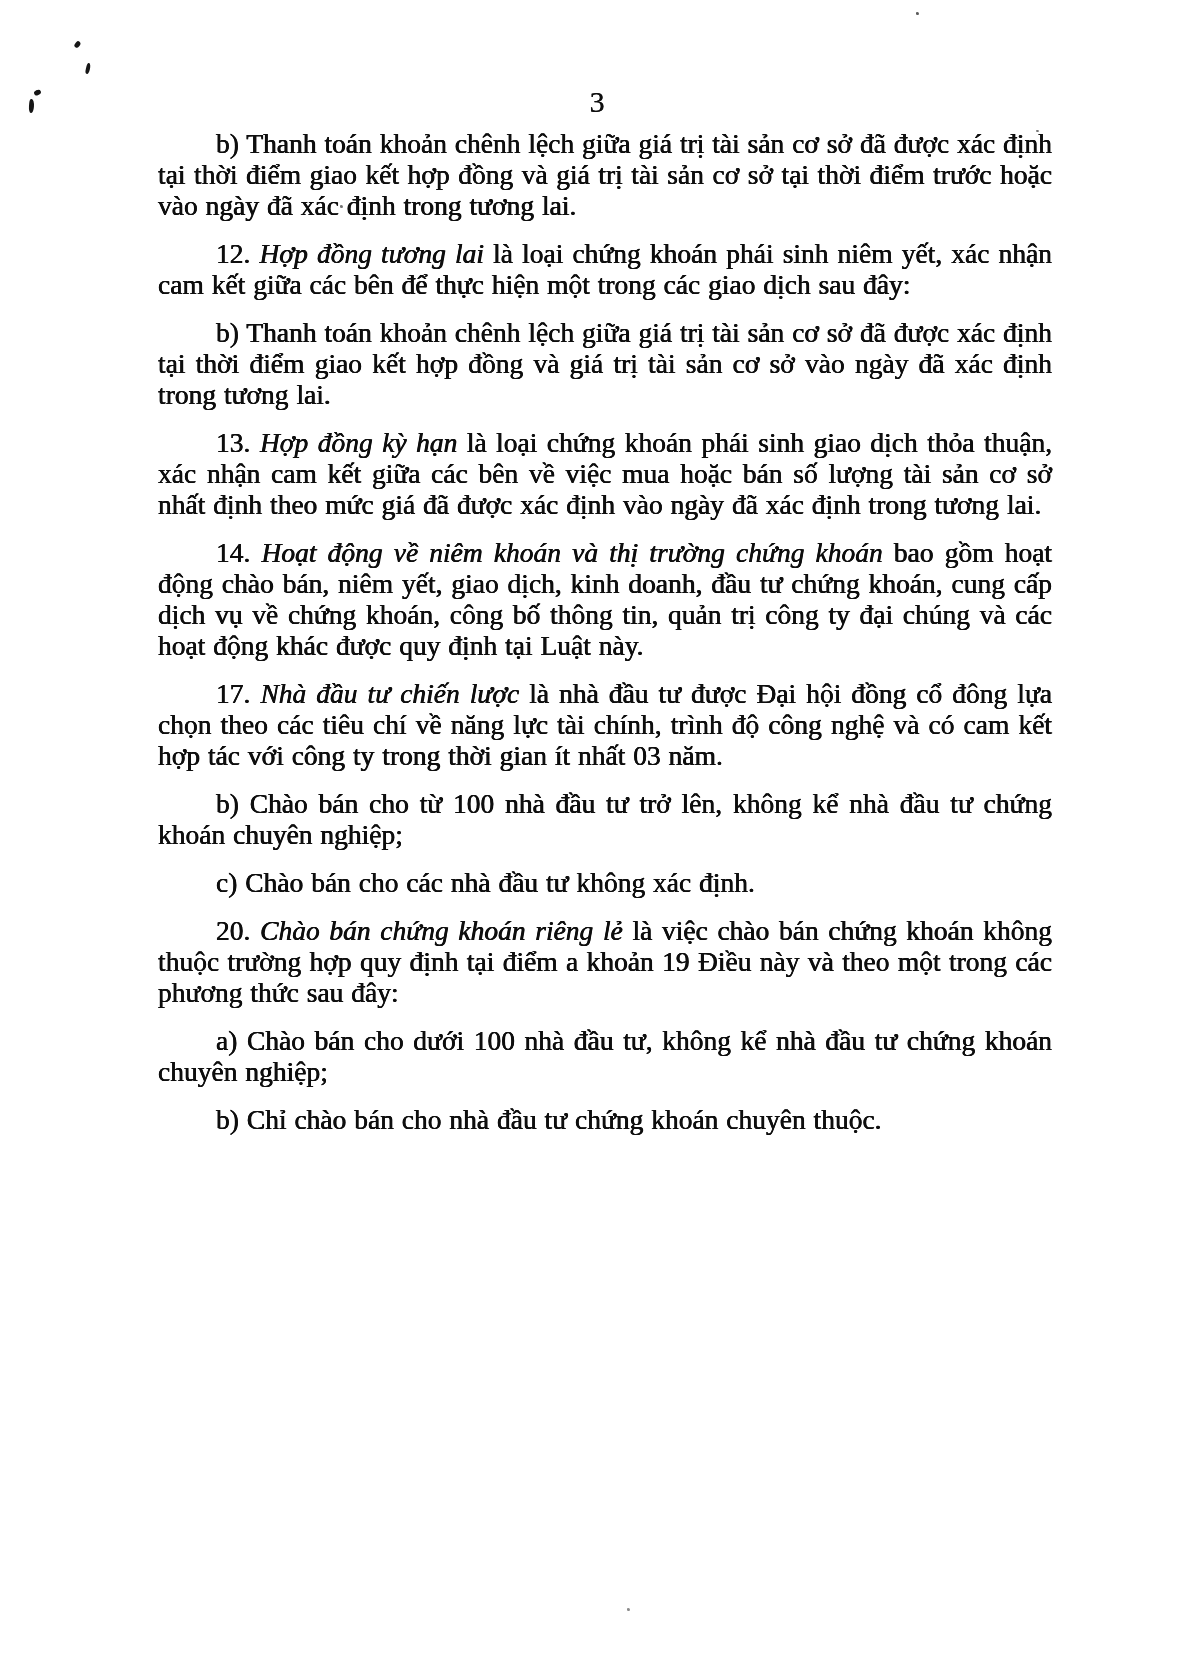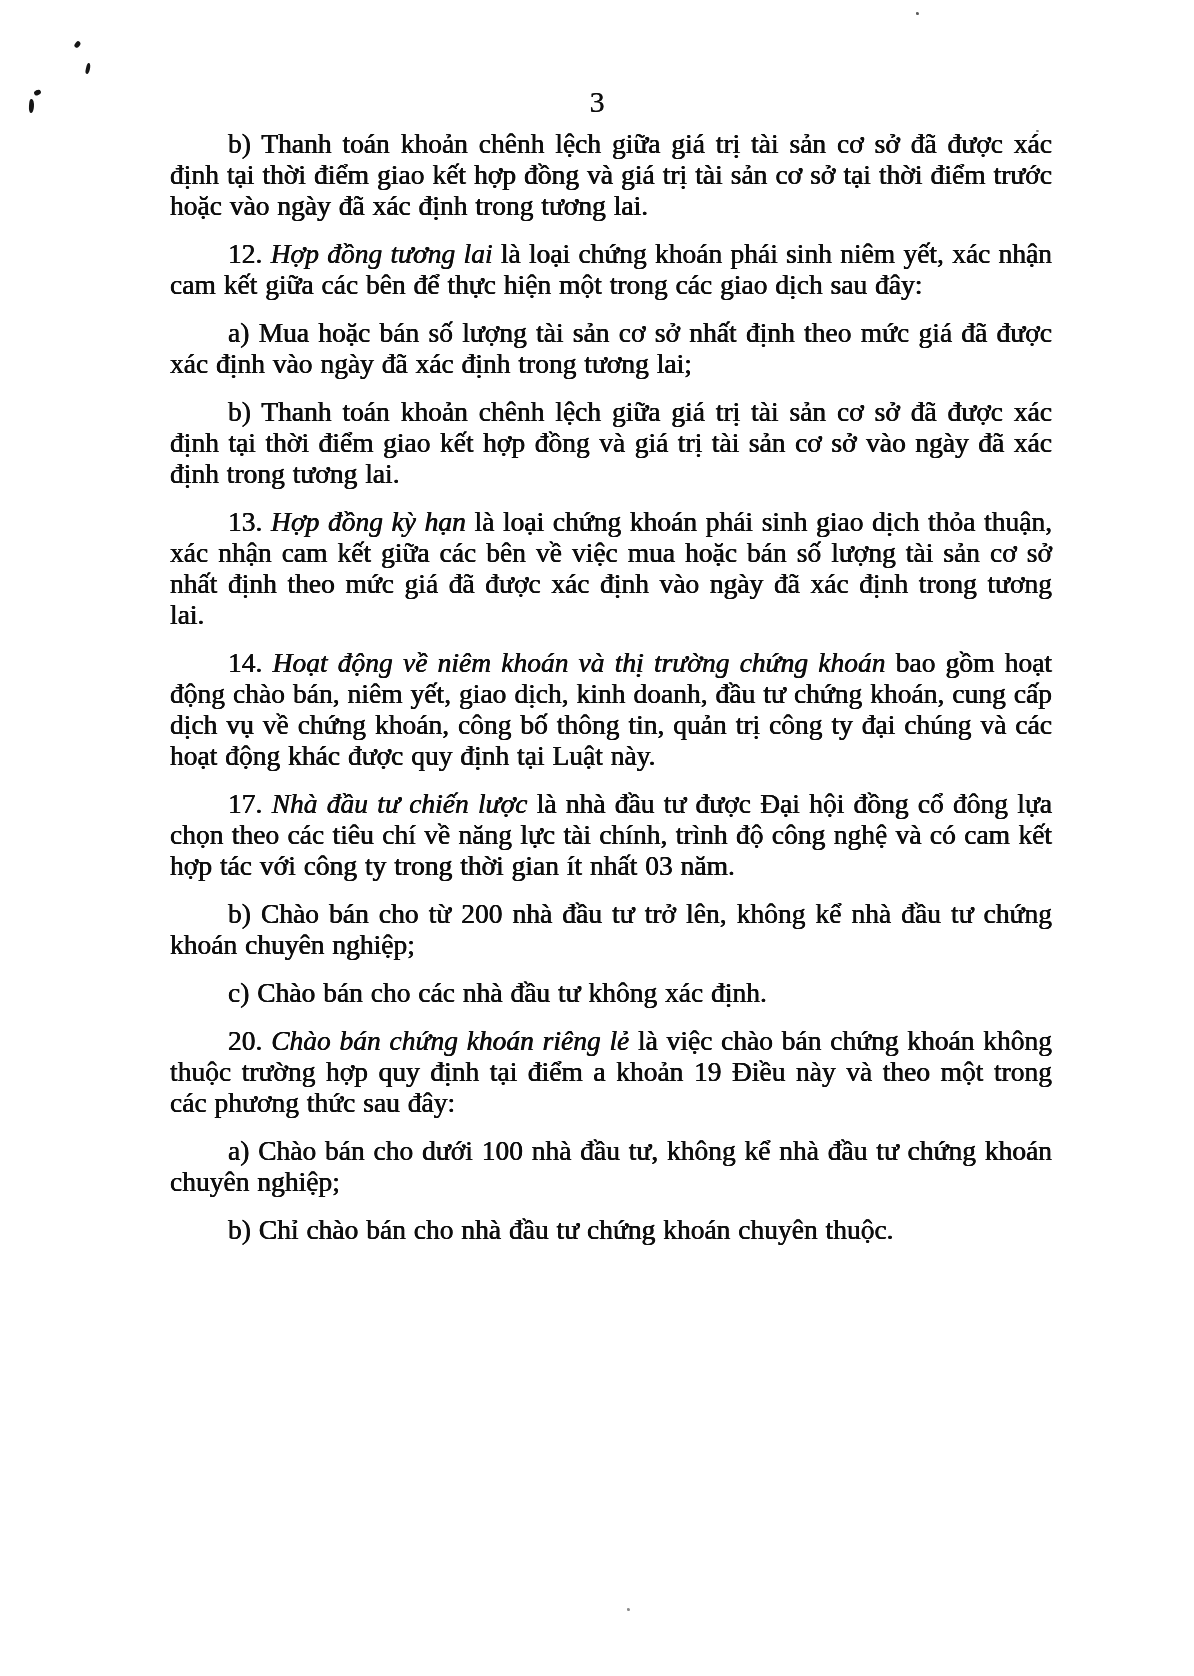--- a/index.html
+++ b/index.html
@@ -26,21 +26,21 @@
     line-height: 32px;
     text-shadow: 0.3px 0 currentColor;
   }
   .content {
     position: absolute;
     top: 128px;
     left: 158px;
     width: 894px;
   }
   .para {
-    margin: 0 0 17px 12px;
+    margin: 0 0 17px 0;
     font-size: 27.5px;
     line-height: 31px;
     text-align: justify;
     text-indent: 58px;
     text-shadow: 0.35px 0 currentColor, -0.25px 0 currentColor;
     word-spacing: 1px;
   }
   .para em {
     font-style: italic;
   }
@@ -70,24 +70,23 @@
   <span class="speck s5"></span>
   <span class="speck s6"></span>
   <span class="speck s7"></span>
   <span class="speck s8"></span>
 
   <div class="page-number">3</div>
 
   <div class="content">
       <p class="para"><span>b) Thanh toán khoản chênh lệch giữa giá trị tài sản cơ sở đã được xác định tại thời điểm giao kết hợp đồng và giá trị tài sản cơ sở tại thời điểm trước hoặc vào ngày đã xác định trong tương lai.</span></p>
       <p class="para"><span>12. </span><em>Hợp đồng tương lai</em><span> là loại chứng khoán phái sinh niêm yết, xác nhận cam kết giữa các bên để thực hiện một trong các giao dịch sau đây:</span></p>
-      <p class="para"><span>a) Mua hoặc bán số lượng tài sản cơ sở nhất định theo mức giá đã được xác định vào ngày đã xác định trong tương lai;</span></p>
       <p class="para"><span>b) Thanh toán khoản chênh lệch giữa giá trị tài sản cơ sở đã được xác định tại thời điểm giao kết hợp đồng và giá trị tài sản cơ sở vào ngày đã xác định trong tương lai.</span></p>
       <p class="para"><span>13. </span><em>Hợp đồng kỳ hạn</em><span> là loại chứng khoán phái sinh giao dịch thỏa thuận, xác nhận cam kết giữa các bên về việc mua hoặc bán số lượng tài sản cơ sở nhất định theo mức giá đã được xác định vào ngày đã xác định trong tương lai.</span></p>
       <p class="para"><span>14. </span><em>Hoạt động về niêm khoán và thị trường chứng khoán</em><span> bao gồm hoạt động chào bán, niêm yết, giao dịch, kinh doanh, đầu tư chứng khoán, cung cấp dịch vụ về chứng khoán, công bố thông tin, quản trị công ty đại chúng và các hoạt động khác được quy định tại Luật này.</span></p>
       <p class="para"><span>17. </span><em>Nhà đầu tư chiến lược</em><span> là nhà đầu tư được Đại hội đồng cổ đông lựa chọn theo các tiêu chí về năng lực tài chính, trình độ công nghệ và có cam kết hợp tác với công ty trong thời gian ít nhất 03 năm.</span></p>
-      <p class="para"><span>b) Chào bán cho từ 200 nhà đầu tư trở lên, không kể nhà đầu tư chứng khoán chuyên nghiệp;</span></p>
+      <p class="para"><span>b) Chào bán cho từ 100 nhà đầu tư trở lên, không kể nhà đầu tư chứng khoán chuyên nghiệp;</span></p>
       <p class="para"><span>c) Chào bán cho các nhà đầu tư không xác định.</span></p>
       <p class="para"><span>20. </span><em>Chào bán chứng khoán riêng lẻ</em><span> là việc chào bán chứng khoán không thuộc trường hợp quy định tại điểm a khoản 19 Điều này và theo một trong các phương thức sau đây:</span></p>
       <p class="para"><span>a) Chào bán cho dưới 100 nhà đầu tư, không kể nhà đầu tư chứng khoán chuyên nghiệp;</span></p>
       <p class="para"><span>b) Chỉ chào bán cho nhà đầu tư chứng khoán chuyên thuộc.</span></p>
     </div>
 </div>
 
 </body></html>

